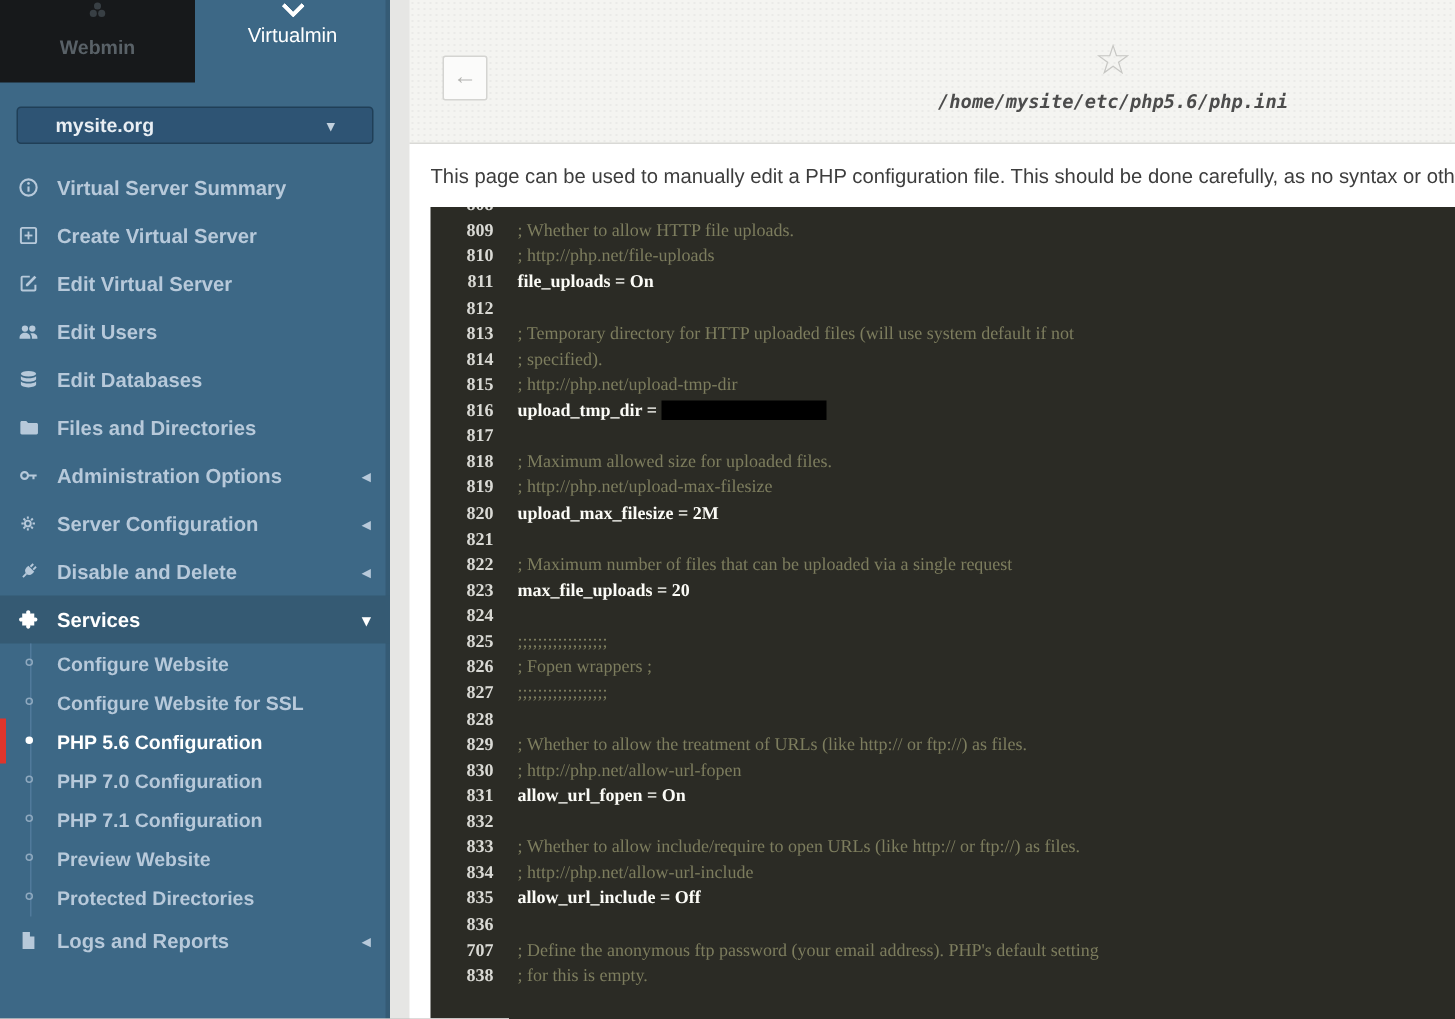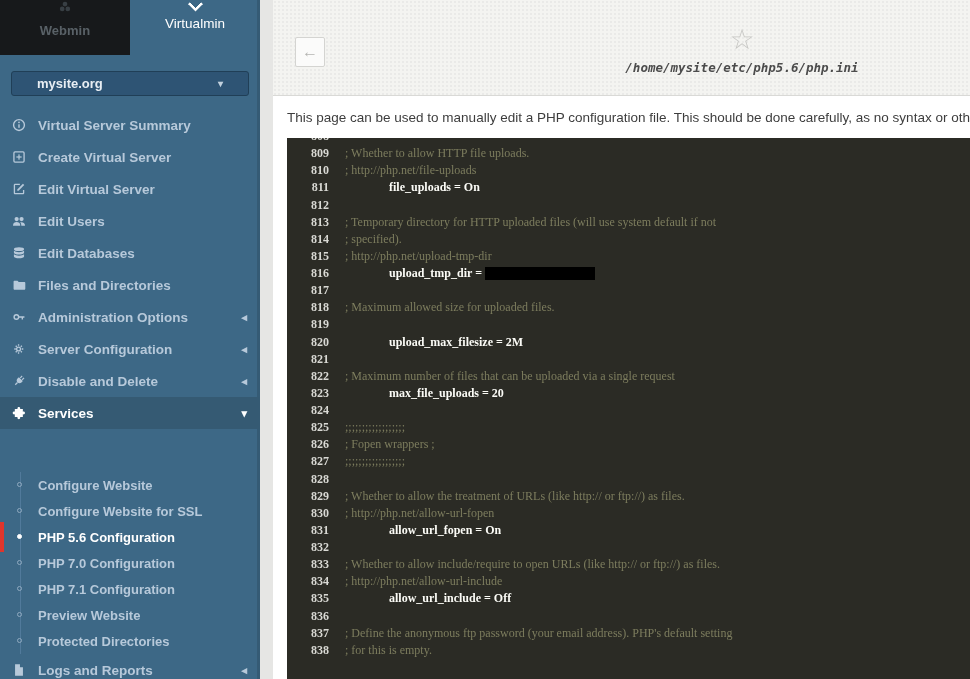--- a/index.html
+++ b/index.html
@@ -26,21 +26,21 @@
   .domain-btn .caret { margin-left:auto; color:#c2d1de; font-size:10px; }
 
   .menu-item { height:32px; display:flex; align-items:center; padding:0 13px 0 12px;
                color:#b7c9da; font-size:13.5px; font-weight:bold; cursor:pointer; }
   .mi-icon { width:26px; flex:none; display:flex; align-items:center; }
   .mi-icon svg { fill:#b7c9da; }
   .menu-item.active .mi-icon svg { fill:#fff; }
   .mi-caret { margin-left:auto; font-size:11px; }
   .menu-item.active { background:#355a73; color:#fff; }
 
-  .submenu { position:relative;margin-top:43px; }
+  .submenu { position:relative; }
   .submenu::before { content:""; position:absolute; left:20px; top:0; bottom:0;
                      width:1px; background:#517a9b; }
   .sub-item { height:26px; display:flex; align-items:center; padding-left:38px;
               color:#b7c9da; font-size:13px; font-weight:bold; position:relative; cursor:pointer; }
   .sub-item .bullet { position:absolute; left:17px; top:50%; margin-top:-3px; width:5px; height:5px;
               border:1px solid #8fa9bf; border-radius:50%; background:transparent; z-index:1; }
   .sub-item.active { color:#fff; }
   .sub-item.active .bullet { background:#fff; border-color:#fff; }
   .sub-item.active::after { content:""; position:absolute; left:0; top:-2px; bottom:-2px;
               width:4px; background:#df352c; }
@@ -71,21 +71,21 @@
            overflow:hidden; flex:none; }
 
   .editor { flex:1; margin-top:11px; background:#2b2b25; overflow:hidden;
            font-family:"DejaVu Sans Mono", monospace; font-size:12px; cursor:text; }
   .code-scroll { margin-top:-10px; }
   .code-line { display:flex; height:17.13px; align-items:center; white-space:pre;font-family:Liberation Serif, serif; }
   .ln { width:30px; margin-left:12px; margin-right:16px; flex:none; text-align:right;
         font-weight:bold; color:#d9d9d4; }
   .lt { flex:none; }
   .lt-comment { color:#7d7d5e; }
-  .lt-directive { color:#fbfbf6; font-weight:bold;margin-left:44px; }
+  .lt-directive { color:#fbfbf6; font-weight:bold; }
   .redact { display:inline-block; width:110px; height:13px; background:#000; vertical-align:middle; }
 </style>
 </head>
 <body>
 
 <div class="sidebar">
   <div class="tabs">
     <div class="tab tab-webmin">
       <span>
         <svg width="16" height="14" viewBox="0 0 16 16">
@@ -276,37 +276,37 @@
             <div class="code-line"><span class="ln">809</span><span class="lt lt-comment">; Whether to allow HTTP file uploads.</span></div>
             <div class="code-line"><span class="ln">810</span><span class="lt lt-comment">; http://php.net/file-uploads</span></div>
             <div class="code-line"><span class="ln">811</span><span class="lt lt-directive">file_uploads = On</span></div>
             <div class="code-line"><span class="ln">812</span><span class="lt lt-blank"></span></div>
             <div class="code-line"><span class="ln">813</span><span class="lt lt-comment">; Temporary directory for HTTP uploaded files (will use system default if not</span></div>
             <div class="code-line"><span class="ln">814</span><span class="lt lt-comment">; specified).</span></div>
             <div class="code-line"><span class="ln">815</span><span class="lt lt-comment">; http://php.net/upload-tmp-dir</span></div>
             <div class="code-line"><span class="ln">816</span><span class="lt lt-directive">upload_tmp_dir = </span><span class="redact"></span></div>
             <div class="code-line"><span class="ln">817</span><span class="lt lt-blank"></span></div>
             <div class="code-line"><span class="ln">818</span><span class="lt lt-comment">; Maximum allowed size for uploaded files.</span></div>
-            <div class="code-line"><span class="ln">819</span></div>
+            <div class="code-line"><span class="ln">819</span><span class="lt lt-comment">; http://php.net/upload-max-filesize</span></div>
             <div class="code-line"><span class="ln">820</span><span class="lt lt-directive">upload_max_filesize = 2M</span></div>
             <div class="code-line"><span class="ln">821</span><span class="lt lt-blank"></span></div>
             <div class="code-line"><span class="ln">822</span><span class="lt lt-comment">; Maximum number of files that can be uploaded via a single request</span></div>
             <div class="code-line"><span class="ln">823</span><span class="lt lt-directive">max_file_uploads = 20</span></div>
             <div class="code-line"><span class="ln">824</span><span class="lt lt-blank"></span></div>
             <div class="code-line"><span class="ln">825</span><span class="lt lt-comment">;;;;;;;;;;;;;;;;;;</span></div>
             <div class="code-line"><span class="ln">826</span><span class="lt lt-comment">; Fopen wrappers ;</span></div>
             <div class="code-line"><span class="ln">827</span><span class="lt lt-comment">;;;;;;;;;;;;;;;;;;</span></div>
             <div class="code-line"><span class="ln">828</span><span class="lt lt-blank"></span></div>
             <div class="code-line"><span class="ln">829</span><span class="lt lt-comment">; Whether to allow the treatment of URLs (like http:// or ftp://) as files.</span></div>
             <div class="code-line"><span class="ln">830</span><span class="lt lt-comment">; http://php.net/allow-url-fopen</span></div>
             <div class="code-line"><span class="ln">831</span><span class="lt lt-directive">allow_url_fopen = On</span></div>
             <div class="code-line"><span class="ln">832</span><span class="lt lt-blank"></span></div>
             <div class="code-line"><span class="ln">833</span><span class="lt lt-comment">; Whether to allow include/require to open URLs (like http:// or ftp://) as files.</span></div>
             <div class="code-line"><span class="ln">834</span><span class="lt lt-comment">; http://php.net/allow-url-include</span></div>
             <div class="code-line"><span class="ln">835</span><span class="lt lt-directive">allow_url_include = Off</span></div>
             <div class="code-line"><span class="ln">836</span><span class="lt lt-blank"></span></div>
-            <div class="code-line"><span class="ln">837</span><span class="lt lt-comment">; Define the anonymous ftp password (your email address). PHP's default setting</span></div>
+            <div class="code-line"><span class="ln">707</span><span class="lt lt-comment">; Define the anonymous ftp password (your email address). PHP's default setting</span></div>
             <div class="code-line"><span class="ln">838</span><span class="lt lt-comment">; for this is empty.</span></div>
           </div>
       </div>
     </div>
   </div>
 </div>
 
 </body></html>

